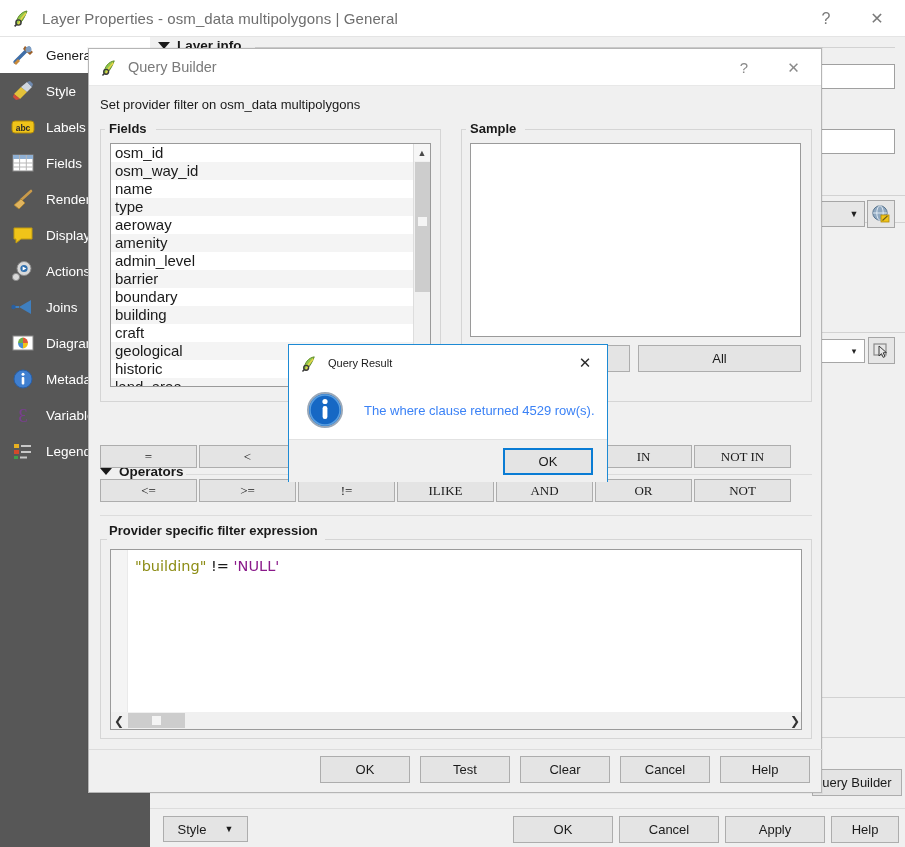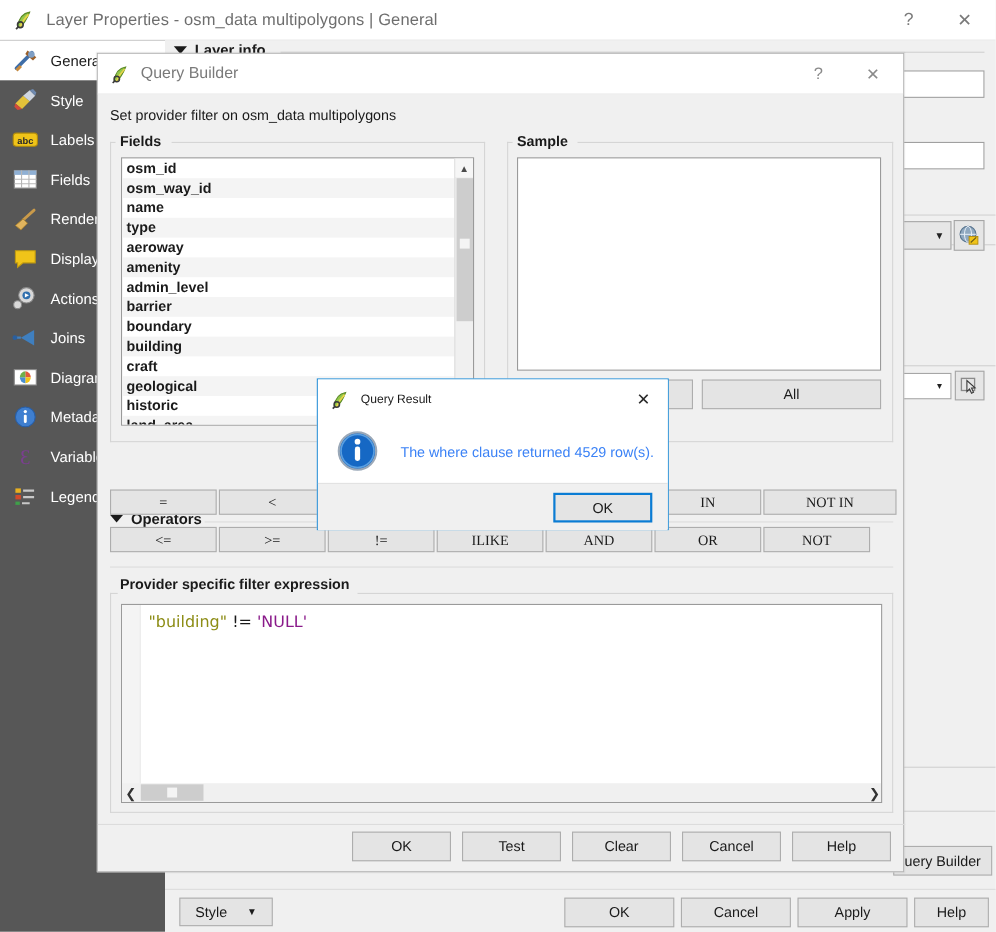--- a/index.html
+++ b/index.html
@@ -139,22 +139,22 @@
   }
   .qb-gb-topline-l, .qb-gb-topline-r {
     position: absolute; height: 1px; background: #d5d5d5;
   }
 
   .listbox {
     position: absolute; background: #ffffff; border: 1px solid #9a9a9a;
     overflow: hidden;
   }
   .field-row {
-    height: 18px; line-height: 18px; padding-left: 4px; font-size: 13px;
-    color: #1a1a1a; white-space: nowrap; font-weight: bold;
+    height: 18px; line-height: 18px; padding-left: 4px; font-size: 15px;
+    color: #1a1a1a; white-space: nowrap;
   }
   .field-row.alt { background: #f4f4f4; }
 
   .vscroll {
     position: absolute; width: 17px; background: #f0f0f0; border-left: 1px solid #ddd;
   }
   .vscroll-up {
     height: 17px; display: flex; align-items: center; justify-content: center;
     font-size: 9px; color: #4a4a4a; background: #f6f6f6;
   }
@@ -515,21 +515,21 @@
     <span>Operators</span>
   </div>
   <div class="qb-sep" style="left:97px; top:425px; width:626px;"></div>
 
   <div class="op-btn" style="left:11px;  top:396px; width:97px; height:23px;">=</div>
   <div class="op-btn" style="left:110px; top:396px; width:97px; height:23px;">&lt;</div>
   <div class="op-btn" style="left:209px; top:396px; width:97px; height:23px;">&gt;</div>
   <div class="op-btn" style="left:308px; top:396px; width:97px; height:23px;">LIKE</div>
   <div class="op-btn" style="left:407px; top:396px; width:97px; height:23px;">%</div>
   <div class="op-btn" style="left:506px; top:396px; width:97px; height:23px;">IN</div>
-  <div class="op-btn" style="left:605px; top:396px; width:121px; height:23px;text-align:right;">NOT IN</div>
+  <div class="op-btn" style="left:605px; top:396px; width:97px; height:23px;text-align:right;">NOT IN</div>
 
   <div class="op-btn" style="left:11px;  top:430px; width:97px; height:23px;">&lt;=</div>
   <div class="op-btn" style="left:110px; top:430px; width:97px; height:23px;">&gt;=</div>
   <div class="op-btn" style="left:209px; top:430px; width:97px; height:23px;">!=</div>
   <div class="op-btn" style="left:308px; top:430px; width:97px; height:23px;">ILIKE</div>
   <div class="op-btn" style="left:407px; top:430px; width:97px; height:23px;">AND</div>
   <div class="op-btn" style="left:506px; top:430px; width:97px; height:23px;">OR</div>
   <div class="op-btn" style="left:605px; top:430px; width:97px; height:23px;">NOT</div>
 
   <div class="qb-sep" style="left:11px; top:466px; width:712px;"></div>

